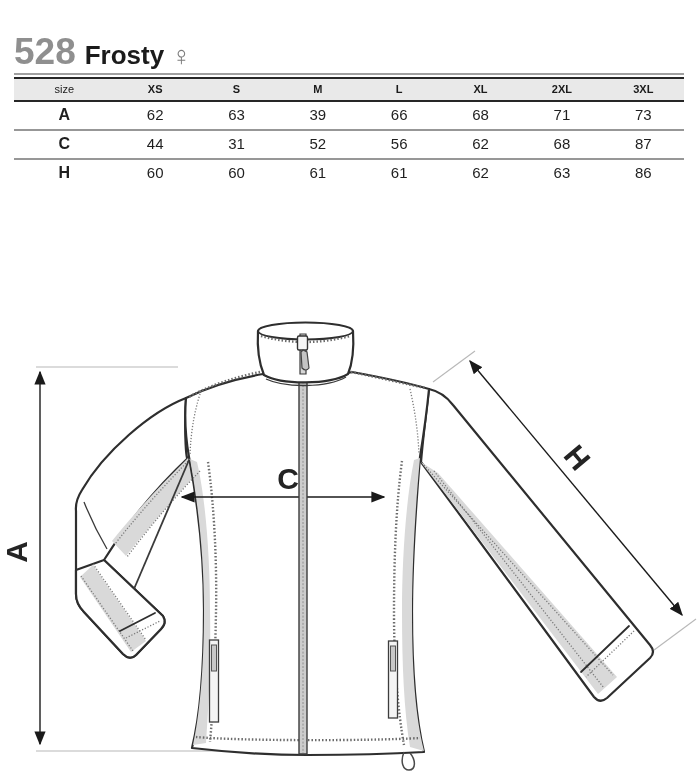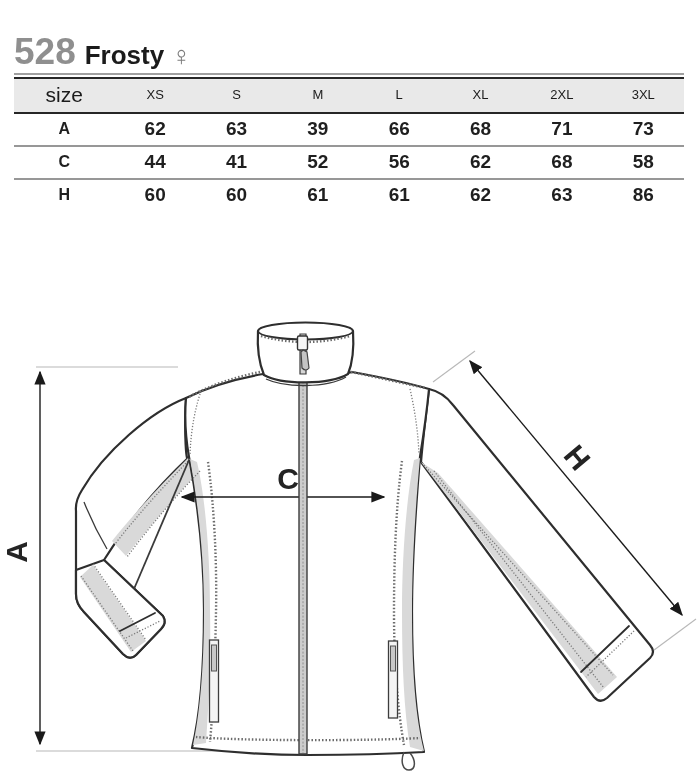--- a/index.html
+++ b/index.html
@@ -11,24 +11,24 @@
   .prod-code{font-size:37px;font-weight:800;color:#8f8f8f;line-height:1.1;}
   .prod-name{font-size:26px;font-weight:800;color:#1b1b1b;margin-left:9px;margin-top:30px;}
   .gender{font-size:27px;font-weight:400;color:#7d7d7d;margin-left:7px;position:relative;top:1px;}
 
   .section-heading{margin:11px 0 7px 1px;font-size:16.5px;font-weight:800;color:#1b1b1b;letter-spacing:.2px;}
   .unit{color:#9c9c9c;margin-left:4px;}
 
   .table-wrap{border-top:2px solid #a0a0a0;padding-top:2px;}
   table{width:100%;border-collapse:collapse;border-top:2px solid #262626;table-layout:fixed;}
   col.first{width:15%;}
-  thead th{background:#e9e9e9;font-size:13px;font-weight:400;color:#1b1b1b;
+  thead th{background:#e9e9e9;font-size:11px;font-weight:700;color:#1b1b1b;
            padding:4px 0 5px;border-bottom:2px solid #262626;text-align:center;}
-  thead th.corner{font-weight:400;font-size:21px;}
-  tbody td{text-align:center;font-size:19px;font-weight:700;color:#1f1f1f;
+  thead th.corner{font-weight:400;font-size:11px;}
+  tbody td{text-align:center;font-size:15px;font-weight:400;color:#1f1f1f;
            padding:4px 0 5px;border-bottom:2px solid #979797;}
   tbody tr:last-child td{border-bottom:none;}
   tbody td.rowlabel{font-weight:700;font-size:16px;}
 
   .footnote{margin:8px 0 0 2px;font-style:italic;font-size:11.5px;color:#8a8a8a;}
 
   svg.diagram{position:absolute;left:0;top:0;pointer-events:none;}
   .olf{fill:#ffffff;stroke:#2e2e2e;stroke-width:2.2;stroke-linejoin:round;}
   .ol{fill:none;stroke:#2e2e2e;stroke-width:2.2;stroke-linejoin:round;stroke-linecap:round;}
   .thin{fill:none;stroke:#3a3a3a;stroke-width:1.3;}
@@ -77,26 +77,26 @@
             <td>63</td>
             <td>39</td>
             <td>66</td>
             <td>68</td>
             <td>71</td>
             <td>73</td>
           </tr>
           <tr>
             <td class="rowlabel">C</td>
             <td>44</td>
-            <td>41</td>
+            <td>31</td>
             <td>52</td>
             <td>56</td>
             <td>62</td>
             <td>68</td>
-            <td>58</td>
+            <td>87</td>
           </tr>
           <tr>
             <td class="rowlabel">H</td>
             <td>60</td>
             <td>60</td>
             <td>61</td>
             <td>61</td>
             <td>62</td>
             <td>63</td>
             <td>86</td>

